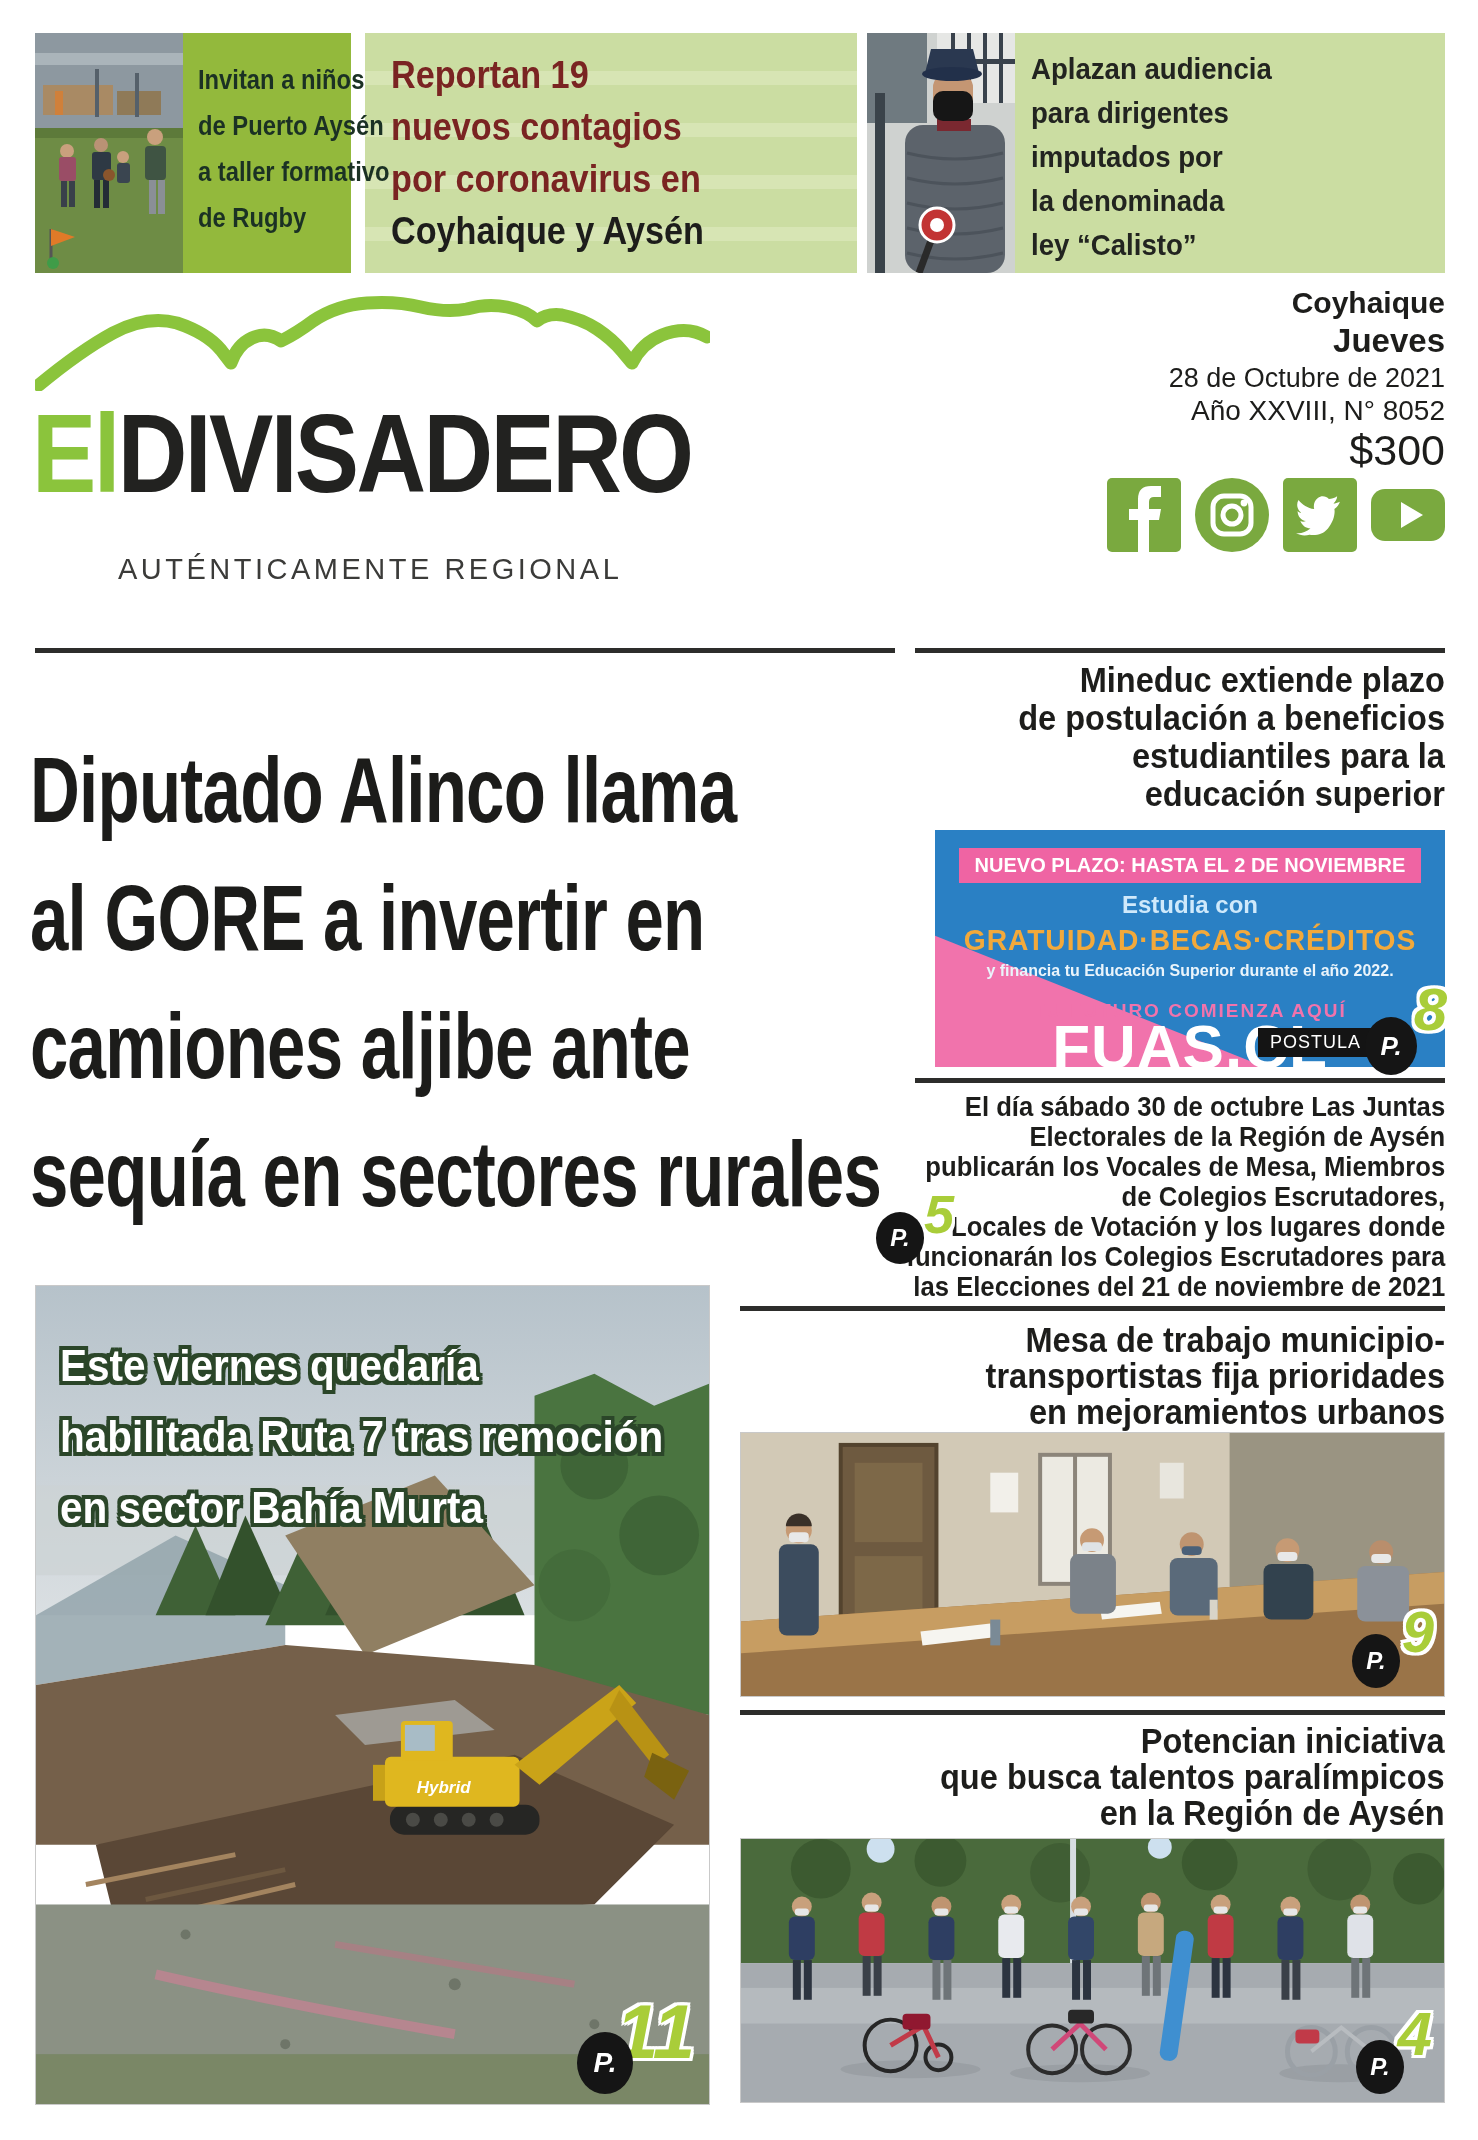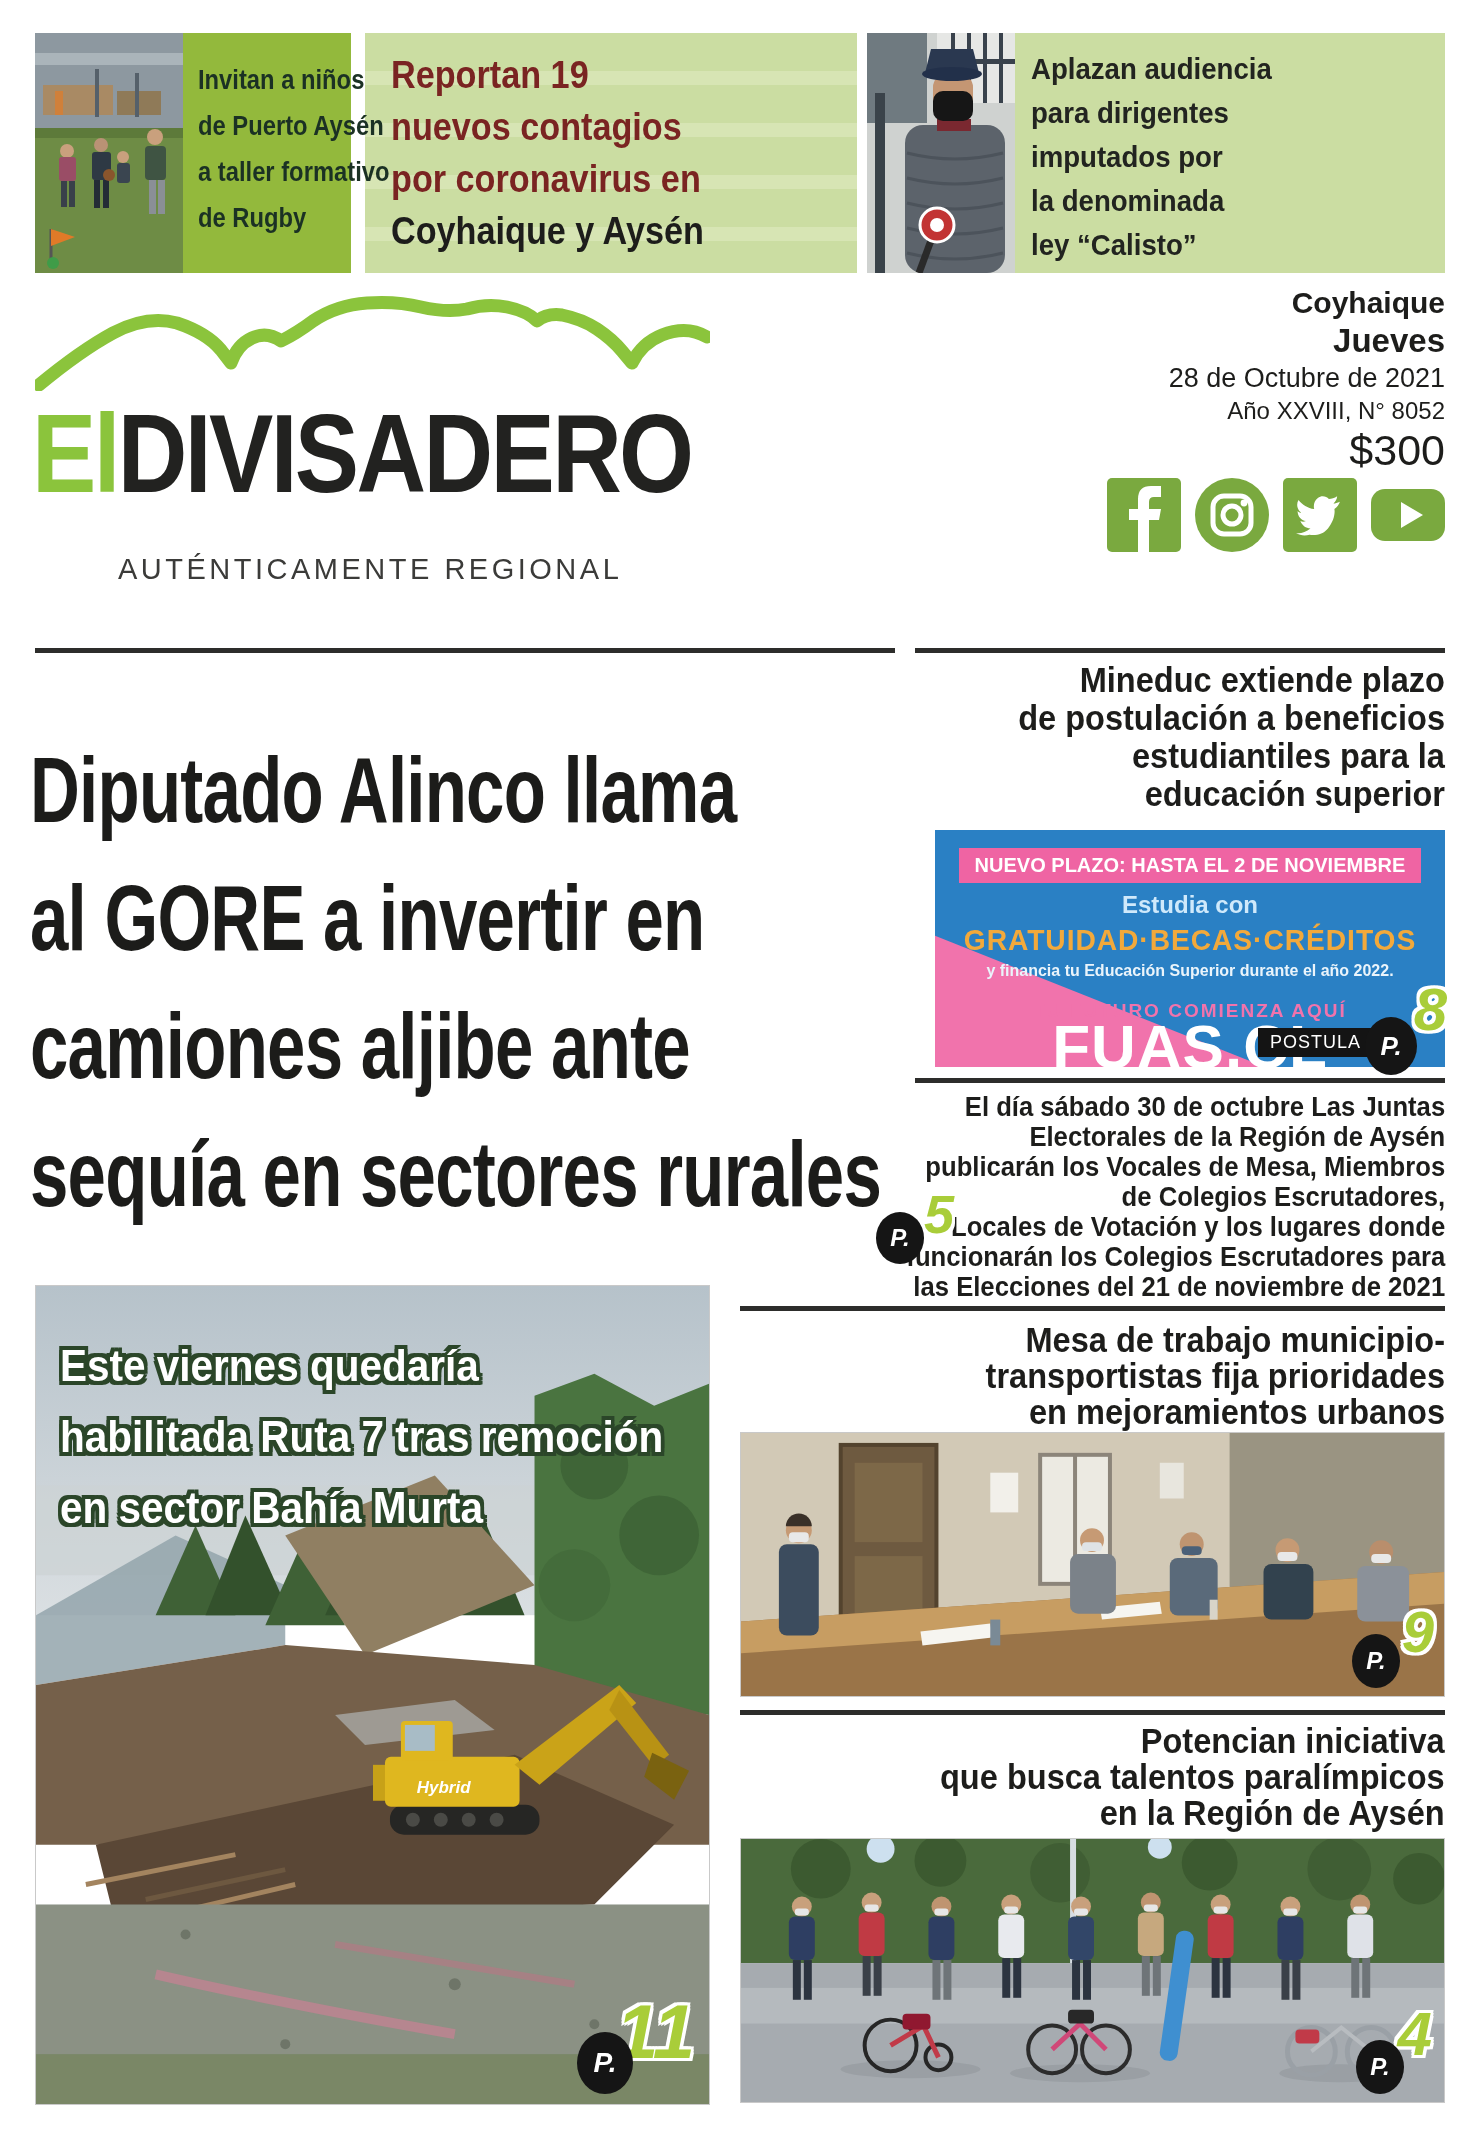--- a/index.html
+++ b/index.html
@@ -28,21 +28,21 @@
   .logo{position:absolute;left:32px;top:398px;font-size:112px;font-weight:700;line-height:1;
         letter-spacing:-3px;white-space:nowrap;transform:scaleX(.86);transform-origin:left top;}
   .logo-el{color:#8bc43c;}
   .logo-rest{color:#222220;}
   .tagline{position:absolute;left:118px;top:553px;font-size:29px;letter-spacing:3.5px;color:#3b3b39;}
 
   .issue{position:absolute;right:33px;top:285px;text-align:right;}
   .issue-city{font-size:30px;font-weight:700;line-height:36px;}
   .issue-day{font-size:33px;font-weight:700;line-height:40px;}
   .issue-date{font-size:27px;line-height:34px;}
-  .issue-ed{font-size:24px;line-height:31px;}
+  .issue-ed{font-size:28px;line-height:31px;}
   .issue-price{font-size:43px;font-weight:400;line-height:49px;}
 
   .social{position:absolute;right:33px;top:478px;display:flex;gap:14px;}
   .social svg{display:block;}
   .website{position:absolute;right:33px;top:567px;font-size:53px;font-weight:700;color:#8bc43c;white-space:nowrap;}
 
   
   .divider{position:absolute;height:5px;background:#2d2d2b;}
   .div-a{left:35px;top:648px;width:860px;}
   .div-b{left:915px;top:648px;width:530px;}

